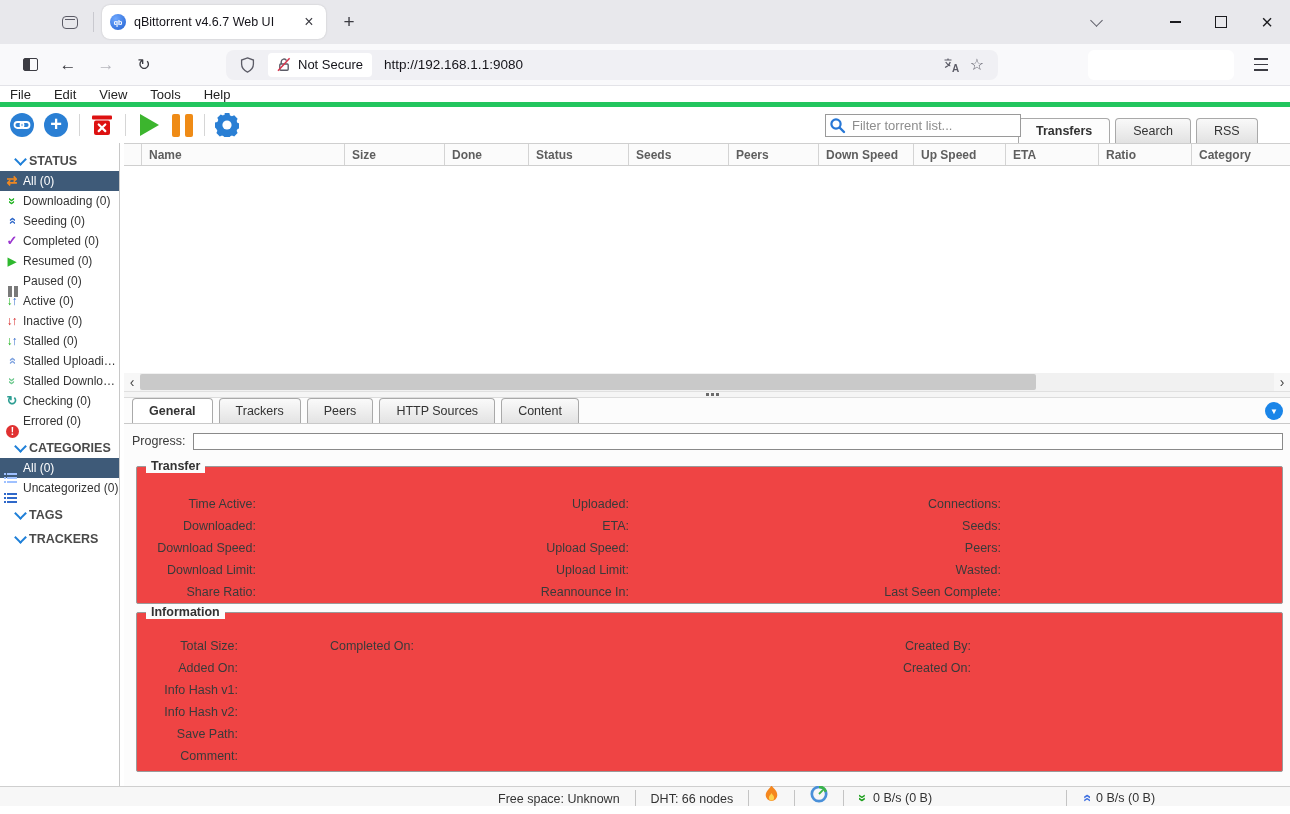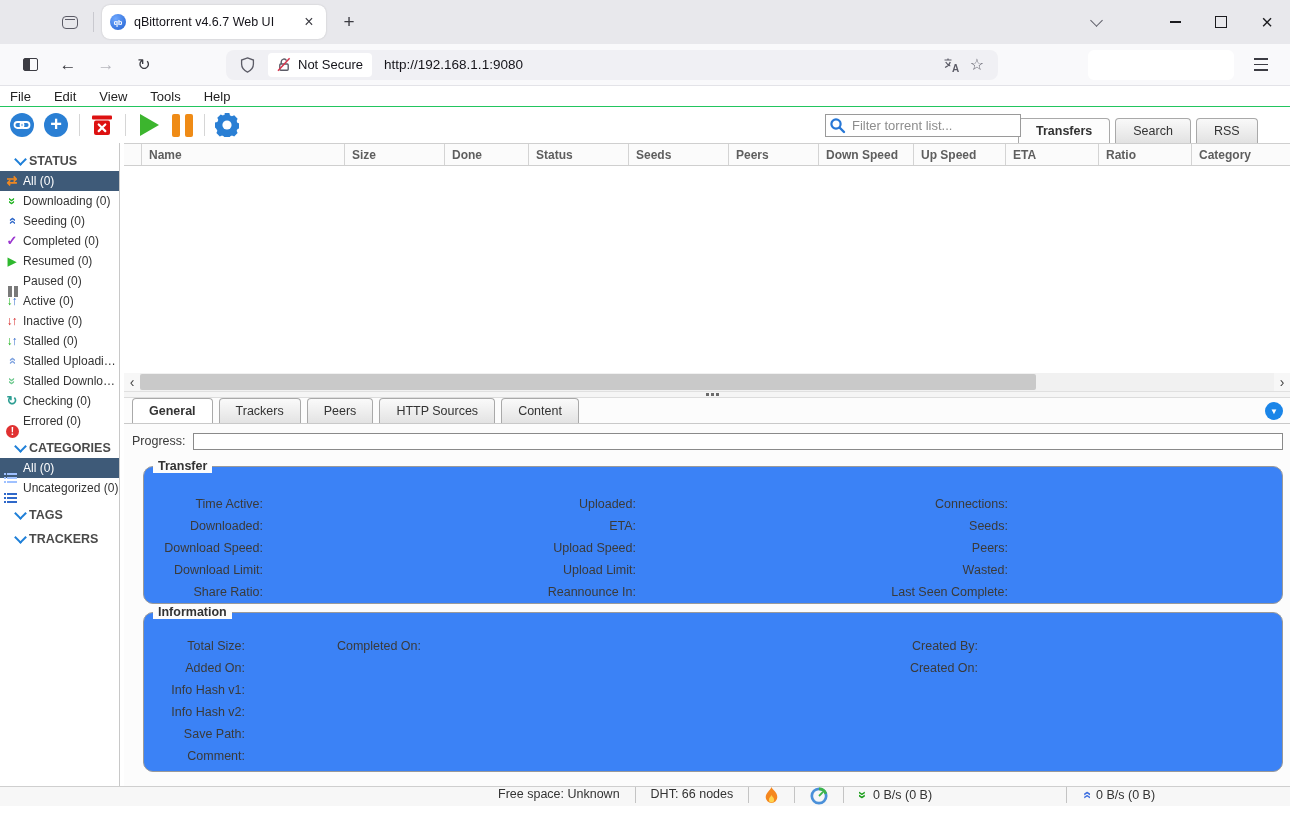--- a/index.html
+++ b/index.html
@@ -36,21 +36,21 @@
   .chip { background:#fff; border-radius:4px; height:24px; display:flex; align-items:center; padding:0 9px; margin-left:8px; }
   .chip .sec-label { font-size:13px; color:#15141a; margin-left:7px; }
   .url-text { font-size:13.5px; color:#15141a; margin-left:12px; flex:1; }
   .url-ic { width:26px; height:24px; display:flex; align-items:center; justify-content:center; }
   .star::before { content:"\2606"; font-size:16px; color:#5b5b66; }
   .blank-field { width:146px; height:30px; background:#fff; border-radius:6px; margin-left:90px; }
   .hamburger { width:30px; height:30px; margin-left:12px; display:flex; flex-direction:column; justify-content:center; gap:3.5px; align-items:center; }
   .hamburger i { display:block; width:14px; height:1.7px; background:#3c3c43; }
 
   
-  .qbt-menubar { height:21px; background:#fff; display:flex; align-items:center; border-bottom:1px solid #22c55e; }
+  .qbt-menubar { height:21px; background:#fff; display:flex; align-items:center; border-bottom:5px solid #22c55e; }
   .menu-item { font-size:13px; color:#222; padding:0 6px; margin-right:11px; }
   .menu-item:first-child { margin-left:4px; }
 
   .qbt-toolbar { height:36px; background:#fff; display:flex; align-items:center; }
   .tool-btn { width:24px; height:24px; margin-left:10px; position:relative; flex:none; }
   .blue-circle { border-radius:50%; background:#2a7fd4; display:flex; align-items:center; justify-content:center; }
   .blue-circle.plus::before { content:"+"; color:#fff; font-size:20px; font-weight:bold; margin-top:-2px; }
   .tool-sep { width:1px; height:22px; background:#d6d6d6; margin-left:11px; }
   .play-tri { width:0; height:0; border-left:19px solid #3cb52e; border-top:11px solid transparent; border-bottom:11px solid transparent; margin-left:14px; }
   .pause-bars { display:flex; gap:5px; margin-left:13px; }
@@ -129,33 +129,33 @@
   .ptabs { display:flex; align-items:flex-end; height:26px; padding-left:8px; border-bottom:1px solid #c9c9c9; gap:6px; }
   .ptab { height:25px; border:1px solid #a9a9a9; border-bottom:none; border-radius:4px 4px 0 0; padding:0 16px; font-size:12.5px; color:#333; display:flex; align-items:center; background:linear-gradient(#fafafa,#e3e3e3); }
   .ptab.active { background:#fff; font-weight:bold; }
   .collapse-btn { position:absolute; right:7px; top:4px; width:18px; height:18px; border-radius:50%; background:#1a85e8; display:flex; align-items:center; justify-content:center; }
   .collapse-btn::before { content:"\25BC"; color:#fff; font-size:8px; }
 
   .progress-row { display:flex; align-items:center; height:34px; padding:0 7px 0 8px; }
   .progress-row .plabel { font-size:12.5px; color:#3a3a3a; }
   .progress-bar { flex:1; height:17px; border:1px solid #8a8a8a; background:#fff; margin-left:7px; }
 
-  .fset { position:relative; margin:8px 7px 0 19px; border:1px solid #9a9a9a; border-radius:10px; background:#3b82f6; }
+  .fset { position:relative; margin:8px 7px 0 12px; border:1px solid #9a9a9a; border-radius:2px; background:#ef4444; }
   .fset.transfer { height:138px; }
   .fset.information { height:160px; }
   .legend { position:absolute; top:-8px; left:9px; background:#fcfcfc; padding:0 5px; font-size:12.5px; font-weight:bold; color:#333; }
   .fcol { position:absolute; text-align:right; font-size:12.5px; color:#3a3a3a; }
   .fcol div { height:22px; line-height:22px; white-space:nowrap; }
   .transfer .fcol { top:26px; }
   .t-a { left:0; width:119px; } .t-b { left:0; width:492px; } .t-c { left:0; width:864px; }
   .information .fcol { top:22px; }
   .i-a { left:0; width:101px; } .i-b { left:0; width:277px; } .i-c { left:0; width:834px; }
 
   
-  .statusbar { height:20px; background:#f7f7f7; border-top:1px solid #cfcfcf; display:flex; align-items:flex-start; font-size:12.5px; color:#333; }
+  .statusbar { height:20px; background:#f7f7f7; border-top:1px solid #cfcfcf; display:flex; align-items:flex-end; font-size:12.5px; color:#333; }
   .sb-sep { width:1px; height:16px; background:#c4c4c4; margin:0 15px; flex:none; }
   .sb-item { white-space:nowrap; }
   .sb-speed { display:flex; align-items:center; gap:6px; }
   .dbl { font-weight:bold; font-size:14px; display:inline-block; }
   .dbl.down { transform:rotate(90deg); color:#1a9e1a; }
   .dbl.up { transform:rotate(-90deg); color:#3d6fe0; }
 </style>
 </head>
 <body>
 

